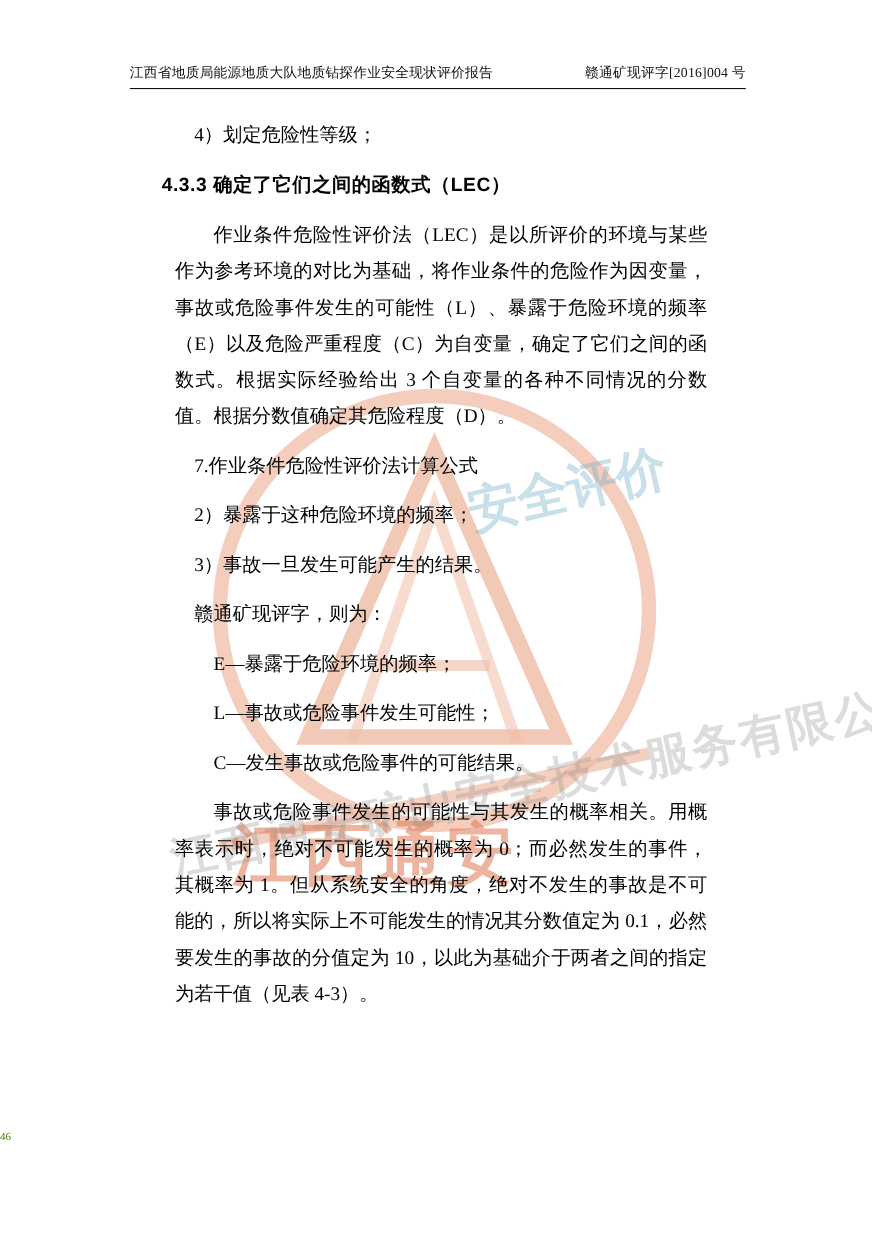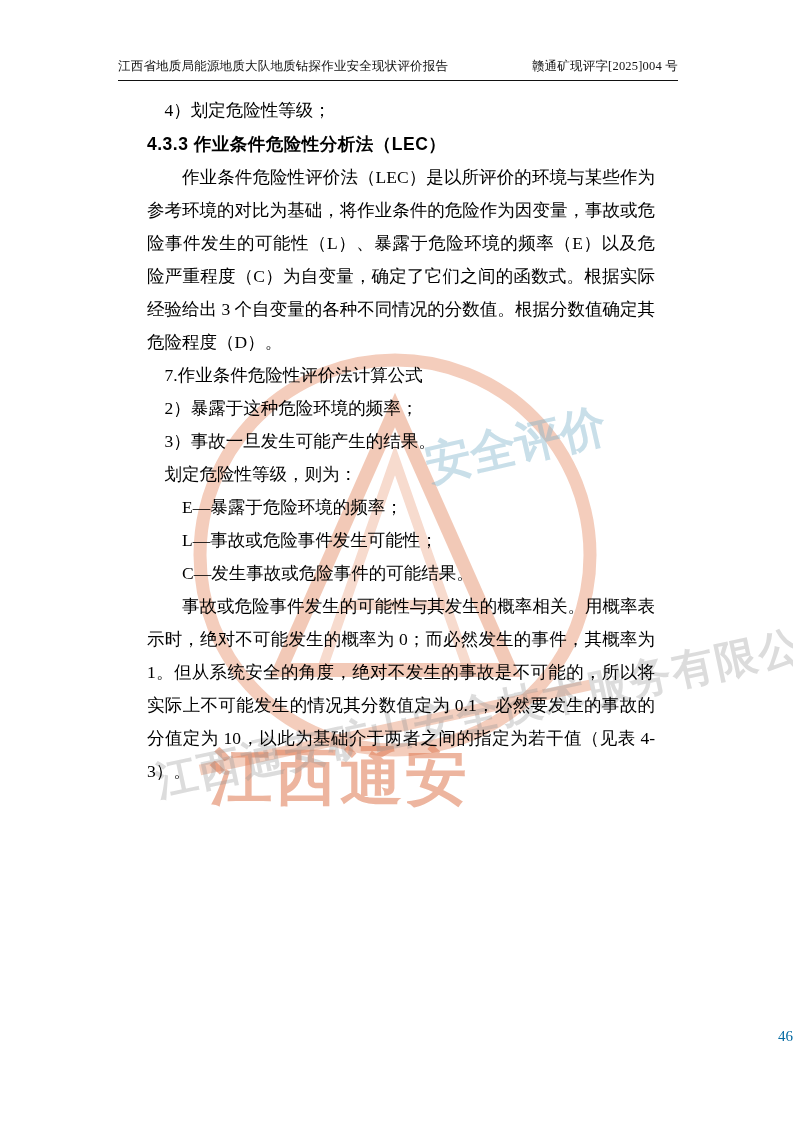--- a/index.html
+++ b/index.html
@@ -57,21 +57,21 @@
     position: absolute;
     left: 147px;
     top: 94px;
     width: 508px;
     font-size: 17.5px;
     line-height: 33px;
     color: #000;
     text-align: justify;
   }
   .p {
-    margin: 0;
+    margin: 12px;
     text-indent: 0;
   }
   .indent1 {
     text-indent: 2em;
   }
   .indent-half {
     padding-left: 1em;
   }
   .indent-one {
     padding-left: 2em;
@@ -83,23 +83,23 @@
     font-family: "Liberation Sans", "DejaVu Sans", sans-serif;
     line-height: 34px;
     letter-spacing: 0.5px;
   }
   
   .page-number {
     position: absolute;
     left: 0;
     top: 1028px;
     width: 793px;
-    text-align: right;
-    font-size: 15px;
-    color: #0369a1;
+    text-align: left;
+    font-size: 10px;
+    color: #4d7c0f;
   }
   
   .watermark {
     position: absolute;
     left: 0;
     top: 0;
     width: 793px;
     height: 1122px;
     pointer-events: none;
     z-index: 5;
@@ -167,32 +167,32 @@
     </svg>
     <div class="wm-vert">安全评价</div>
     <div class="wm-text-cn">江西通安</div>
     <div class="wm-text-cn2">江西通安矿山安全技术服务有限公司</div>
   </div>
 
   <div class="content text-layer">
 
     <div class="header">
       <div class="header-left">江西省地质局能源地质大队地质钻探作业安全现状评价报告</div>
-      <div class="header-right">赣通矿现评字[2025]004 号</div>
+      <div class="header-right">赣通矿现评字[2016]004 号</div>
     </div>
     <div class="header-rule"></div>
 
     <div class="body-block">
       <p class="p indent-half">4）划定危险性等级；</p>
-      <h3 class="heading">4.3.3 作业条件危险性分析法（LEC）</h3>
+      <h3 class="heading">4.3.3 确定了它们之间的函数式（LEC）</h3>
       <p class="p indent1">作业条件危险性评价法（LEC）是以所评价的环境与某些作为参考环境的对比为基础，将作业条件的危险作为因变量，事故或危险事件发生的可能性（L）、暴露于危险环境的频率（E）以及危险严重程度（C）为自变量，确定了它们之间的函数式。根据实际经验给出 3 个自变量的各种不同情况的分数值。根据分数值确定其危险程度（D）。</p>
       <p class="p indent-half">7.作业条件危险性评价法计算公式</p>
       <p class="p indent-half">2）暴露于这种危险环境的频率；</p>
       <p class="p indent-half">3）事故一旦发生可能产生的结果。</p>
-      <p class="p indent-half">划定危险性等级，则为：</p>
+      <p class="p indent-half">赣通矿现评字，则为：</p>
       <p class="p indent-one">E—暴露于危险环境的频率；</p>
       <p class="p indent-one">L—事故或危险事件发生可能性；</p>
       <p class="p indent-one">C—发生事故或危险事件的可能结果。</p>
       <p class="p indent1">事故或危险事件发生的可能性与其发生的概率相关。用概率表示时，绝对不可能发生的概率为 0；而必然发生的事件，其概率为 1。但从系统安全的角度，绝对不发生的事故是不可能的，所以将实际上不可能发生的情况其分数值定为 0.1，必然要发生的事故的分值定为 10，以此为基础介于两者之间的指定为若干值（见表 4-3）。</p>
     </div>
 
     <div class="page-number">46</div>
   </div>
 </div>
 

